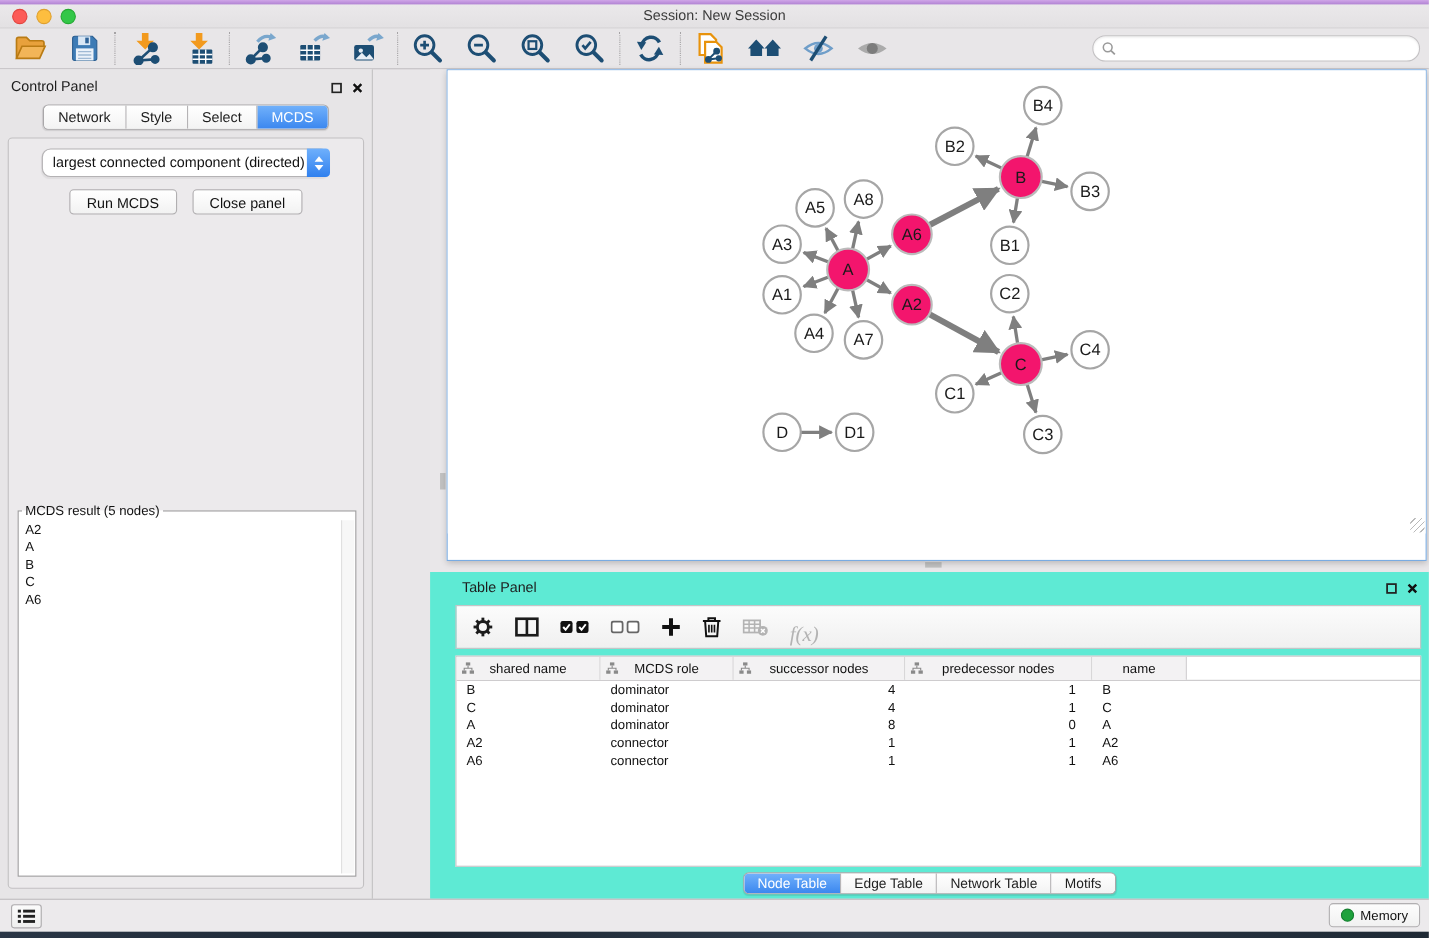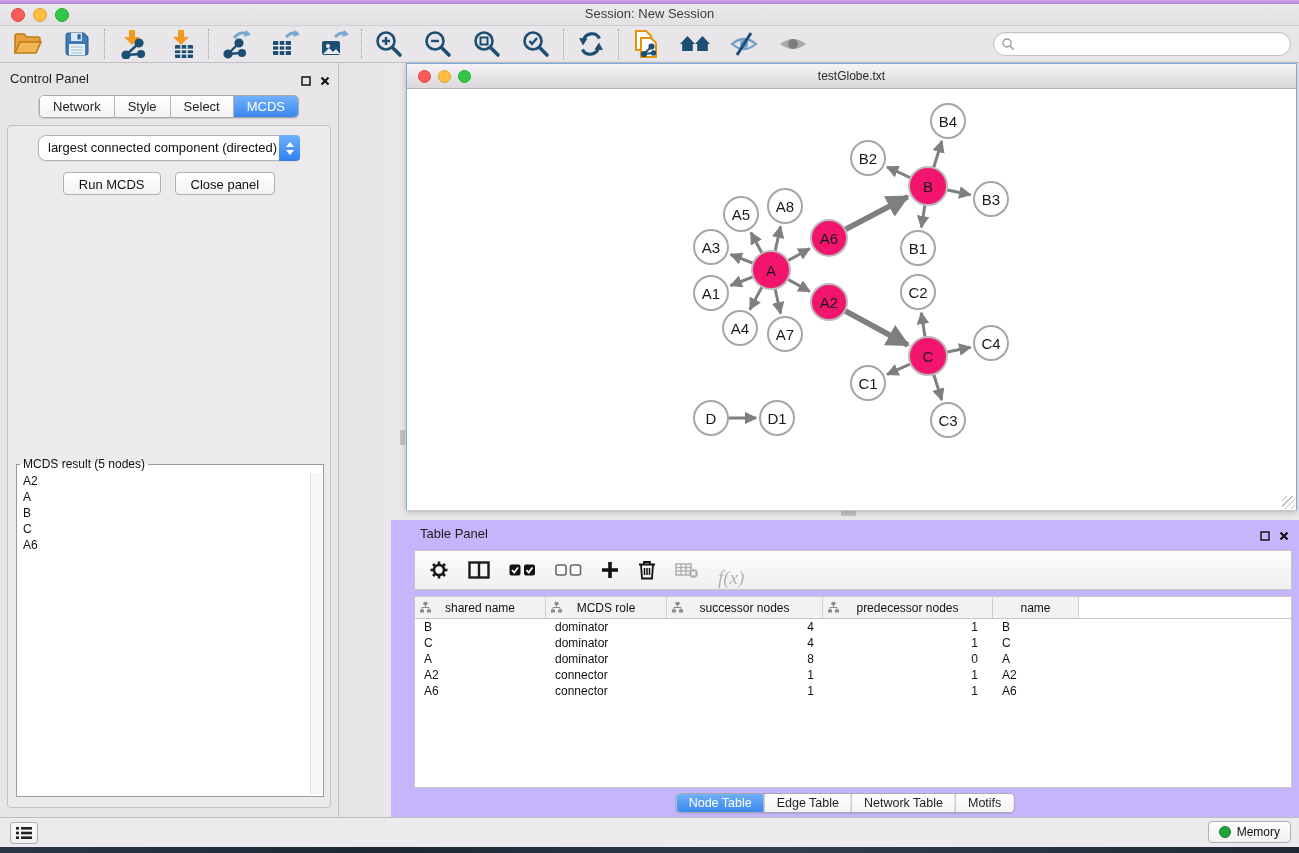--- a/index.html
+++ b/index.html
@@ -81,21 +81,21 @@
     font-size:12px;color:#2b2b2b;}
   .net-canvas{position:relative;width:889px;height:421px;background:#fff;overflow:hidden;}
   .net-canvas svg.edges{position:absolute;left:0;top:0;}
   .gnode{position:absolute;border-radius:50%;display:flex;align-items:center;
     justify-content:center;font-size:15px;box-sizing:border-box;cursor:default;}
   .grip{position:absolute;right:1px;bottom:1px;width:13px;height:13px;
     background:repeating-linear-gradient(135deg,transparent 0 3px,#b9b9b9 3px 4px);}
   .nub-v{position:absolute;left:400px;top:430px;width:5px;height:15px;background:#c2c2c2;}
   .nub-h{position:absolute;left:841px;top:511px;width:15px;height:5px;background:#c2c2c2;}
   
-  .table-panel{position:absolute;left:391px;top:520px;right:0;height:298px;background:#c4b5fd;}
+  .table-panel{position:absolute;left:391px;top:520px;right:0;height:298px;background:#5eead4;}
   .tp-title{position:absolute;left:29px;top:6px;font-size:13px;color:#1d1d1d;}
   .tp-btns{position:absolute;right:10px;top:7px;display:flex;gap:9px;align-items:center;}
   .tp-toolbar{position:absolute;left:23px;right:7px;top:30px;height:40px;
     background:linear-gradient(#fcfcfc,#f0f0f0);border:1px solid #c6c4c6;
     display:flex;align-items:center;gap:19px;padding-left:14px;box-sizing:border-box;}
   .tp-icon{display:inline-flex;align-items:center;justify-content:center;cursor:default;}
   .fx{font-family:"Liberation Serif",serif;font-style:italic;color:#b3b3b3;font-size:19px;margin-top:16px;}
   .tp-table{position:absolute;left:23px;right:7px;top:76px;height:192px;
     background:#fff;border:1px solid #c6c4c6;box-sizing:border-box;overflow:hidden;}
   .t-header{display:flex;height:21px;border-bottom:1px solid #c9c7c9;}
@@ -344,28 +344,20 @@
       </div>
     </fieldset>
   </div>
 </div>
 
 <div class="desktop"></div>
 <div class="nub-v"></div>
 <div class="nub-h"></div>
 
 <div class="net-frame">
-  <div class="frame-titlebar">
-    <div class="frame-traffic">
-      <span class="light red sm"></span>
-      <span class="light yellow sm"></span>
-      <span class="light green sm"></span>
-    </div>
-    <div class="frame-title">testGlobe.txt</div>
-  </div>
   <div class="net-canvas">
     <svg class="edges" width="889" height="421">
       <defs>
         <marker id="arrowhead" viewBox="0 0 10 10" refX="9" refY="5" markerWidth="4.2" markerHeight="4.2" orient="auto" markerUnits="strokeWidth">
           <path d="M0,0 L10,5 L0,10 z" fill="#7F7F7F"></path>
         </marker>
       </defs>
     <line x1="364" y1="181" x2="323.60866846334307" y2="196.4833437557185" stroke="#7F7F7F" stroke-width="3" marker-end="url(#arrowhead)"></line>
         <line x1="364" y1="181" x2="402.7372909514105" y2="202.37229845595064" stroke="#7F7F7F" stroke-width="3" marker-end="url(#arrowhead)"></line>
         <line x1="364" y1="181" x2="323.60866846334307" y2="165.5166562442815" stroke="#7F7F7F" stroke-width="3" marker-end="url(#arrowhead)"></line>

